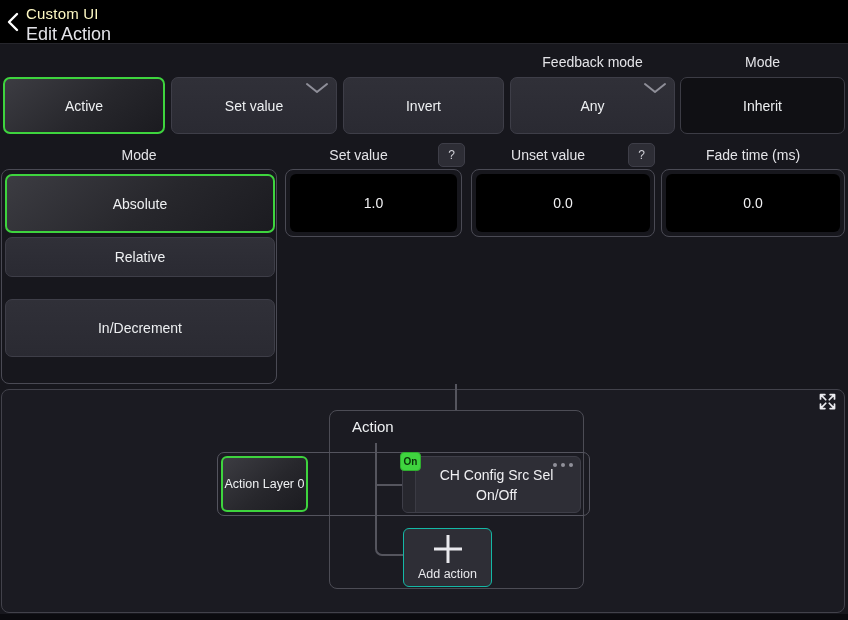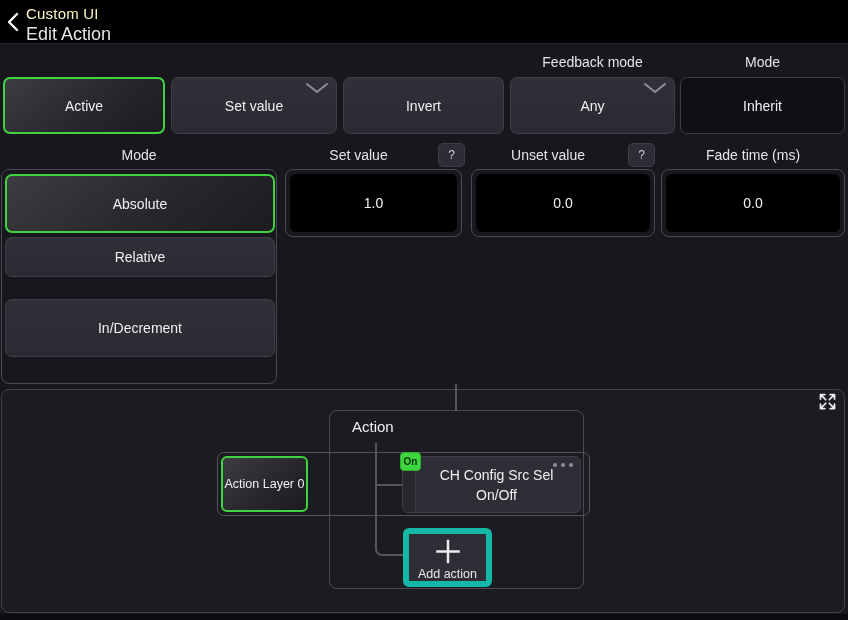--- a/index.html
+++ b/index.html
@@ -60,21 +60,21 @@
   .tree-elbow { left:375px; top:443px; width:28px; height:113px; border-left:2px solid #55555e; border-bottom:2px solid #55555e; border-bottom-left-radius:7px; }
   .tree-branch { left:377px; top:484px; width:25px; height:2px; background:#55555e; }
   .row-ring { left:217px; top:452px; width:373px; height:64px; border:1px solid #54545e; border-radius:7px; }
   .layer-btn { left:221px; top:456px; width:87px; height:56px; font-size:12.5px; white-space:nowrap; border-radius:6px; }
   .node { left:402px; top:456px; width:179px; height:57px; background:#2e2e36; border:1px solid #3e3e48; border-radius:6px; cursor:pointer; }
   .node-strip { position:absolute; left:0; top:0; bottom:0; width:13px; background:#27272e; border-right:1px solid #3b3b44; border-radius:5px 0 0 5px; }
   .node-text { position:absolute; left:14px; right:4px; top:0; bottom:0; display:flex; flex-direction:column; align-items:center; justify-content:center; font-size:14px; line-height:20px; color:#f0f0f3; text-align:center; }
   .node-badge { position:absolute; left:-3px; top:-5px; width:21px; height:19px; background:#3fd53f; border:1px solid #2fae2f; border-radius:4px; color:#0a330a; font-size:10px; font-weight:bold; display:flex; align-items:center; justify-content:center; }
   .node-dots { position:absolute; right:7px; top:6px; display:flex; gap:4px; cursor:pointer; }
   .node-dots span { width:4px; height:4px; border-radius:50%; background:#90909a; }
-  .add-btn { left:403px; top:528px; width:89px; height:59px; background:#2e2e36; border:6px solid #14b8a6; border-radius:6px; display:flex; flex-direction:column; align-items:center; justify-content:flex-start; padding-top:4px; cursor:pointer; }
+  .add-btn { left:403px; top:528px; width:89px; height:59px; background:#2e2e36; border:1px solid #14b8a6; border-radius:6px; display:flex; flex-direction:column; align-items:center; justify-content:flex-start; padding-top:4px; cursor:pointer; }
   .add-lbl { font-size:12.5px; color:#e8e8ec; margin-top:2px; }
   .expand-btn { left:814px; top:388px; width:26px; height:26px; display:flex; align-items:center; justify-content:center; cursor:pointer; }
 </style>
 </head>
 <body>
 
 <div class="screen">
 
   <div class="abs topbar">
     <div class="abs back-btn">

